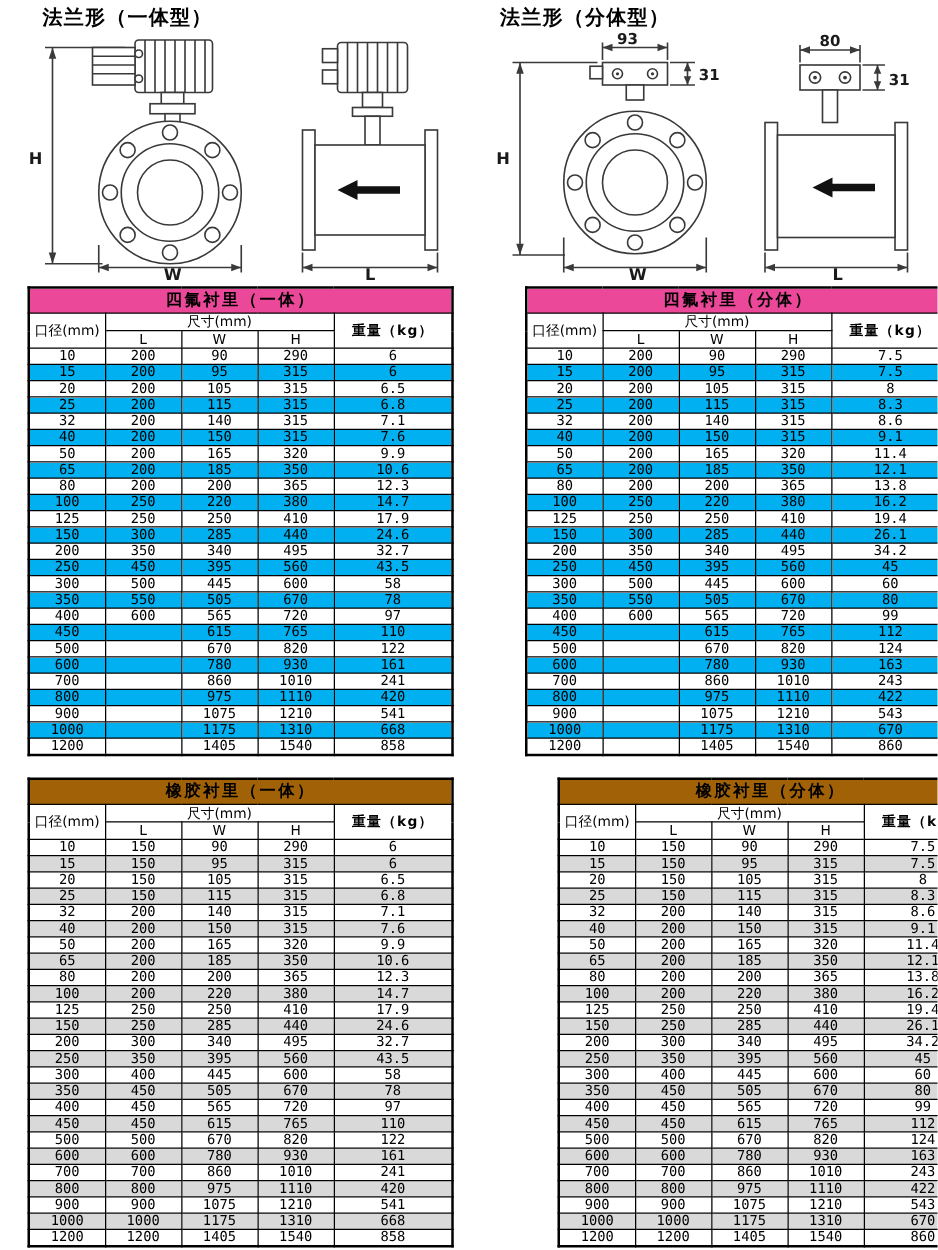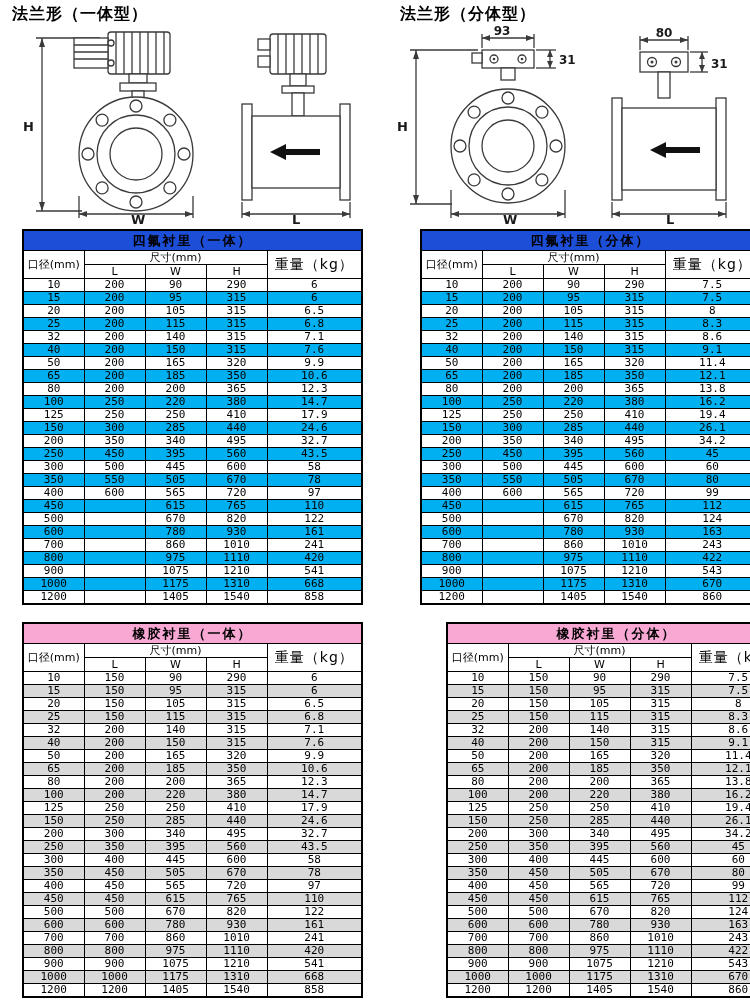--- a/index.html
+++ b/index.html
@@ -1,36 +1,36 @@
 <!DOCTYPE html>
 <html><head>
 <meta charset="utf-8">
 <style>
   html,body{margin:0;padding:0;background:#fff;}
   body{width:750px;height:1000px;position:relative;font-family:"DejaVu Sans","Liberation Sans",sans-serif;color:#000;overflow:hidden;}
   .sec-title{position:absolute;top:4px;font-size:16px;font-weight:bold;letter-spacing:1px;}
-  #st1{left:12px;text-align:right;} #st2{left:400px;font-family:Liberation Mono, monospace;}
+  #st1{left:34px;text-align:right;} #st2{left:400px;font-family:Liberation Mono, monospace;}
   .drawing{position:absolute;top:24px;width:360px;height:202px;}
   #dw1{left:8px;} #dw2{left:382px;}
   .dim-label{font-size:13px;font-weight:bold;fill:#1a1a1a;}
   .dim-num{font-size:12px;font-weight:600;fill:#1a1a1a;}
   .tblwrap{position:absolute;width:341px;}
   #t1{left:22px;top:229px;} #t2{left:420px;top:229px;}
   #t3{left:22px;top:622px;} #t4{left:404px;top:622px;margin-left:42px;}
   table.spec{border-collapse:collapse;width:100%;table-layout:fixed;border:2px solid #000;}
   table.spec td{border:1px solid #000;text-align:center;vertical-align:middle;
     font-family:"DejaVu Sans Mono","Liberation Mono",monospace;font-size:11px;
     height:12px;line-height:12px;padding:0;overflow:hidden;white-space:nowrap;}
   table.spec td.ttl{font-family:"DejaVu Sans","Liberation Sans",sans-serif;font-weight:bold;
     font-size:13px;height:19px;line-height:19px;letter-spacing:2px;}
-  table.spec.blue td.ttl{background:#1d4ed8;}
-  table.spec.gray td.ttl{background:#f9a8d4;}
+  table.spec.blue td.ttl{background:#ec4899;}
+  table.spec.gray td.ttl{background:#a16207;}
   table.spec td.hdr{font-family:"DejaVu Sans","Liberation Sans",sans-serif;font-size:11px;
     height:13px;line-height:13px;background:#fff;}
-  table.spec td.wt{font-weight:normal;font-size:14px;letter-spacing:1px;}
+  table.spec td.wt{font-weight:bold;font-size:11px;letter-spacing:1px;}
   table.spec.blue tr.alt td{background:#00b0f0;}
   table.spec.gray tr.alt td{background:#d9d9d9;}
 </style>
 </head>
 <body>
 
 <div id="st1" class="sec-title">法兰形（一体型）</div>
 <div id="st2" class="sec-title">法兰形（分体型）</div>
 
 <svg id="dw1" class="drawing" viewBox="0 0 360 202">

